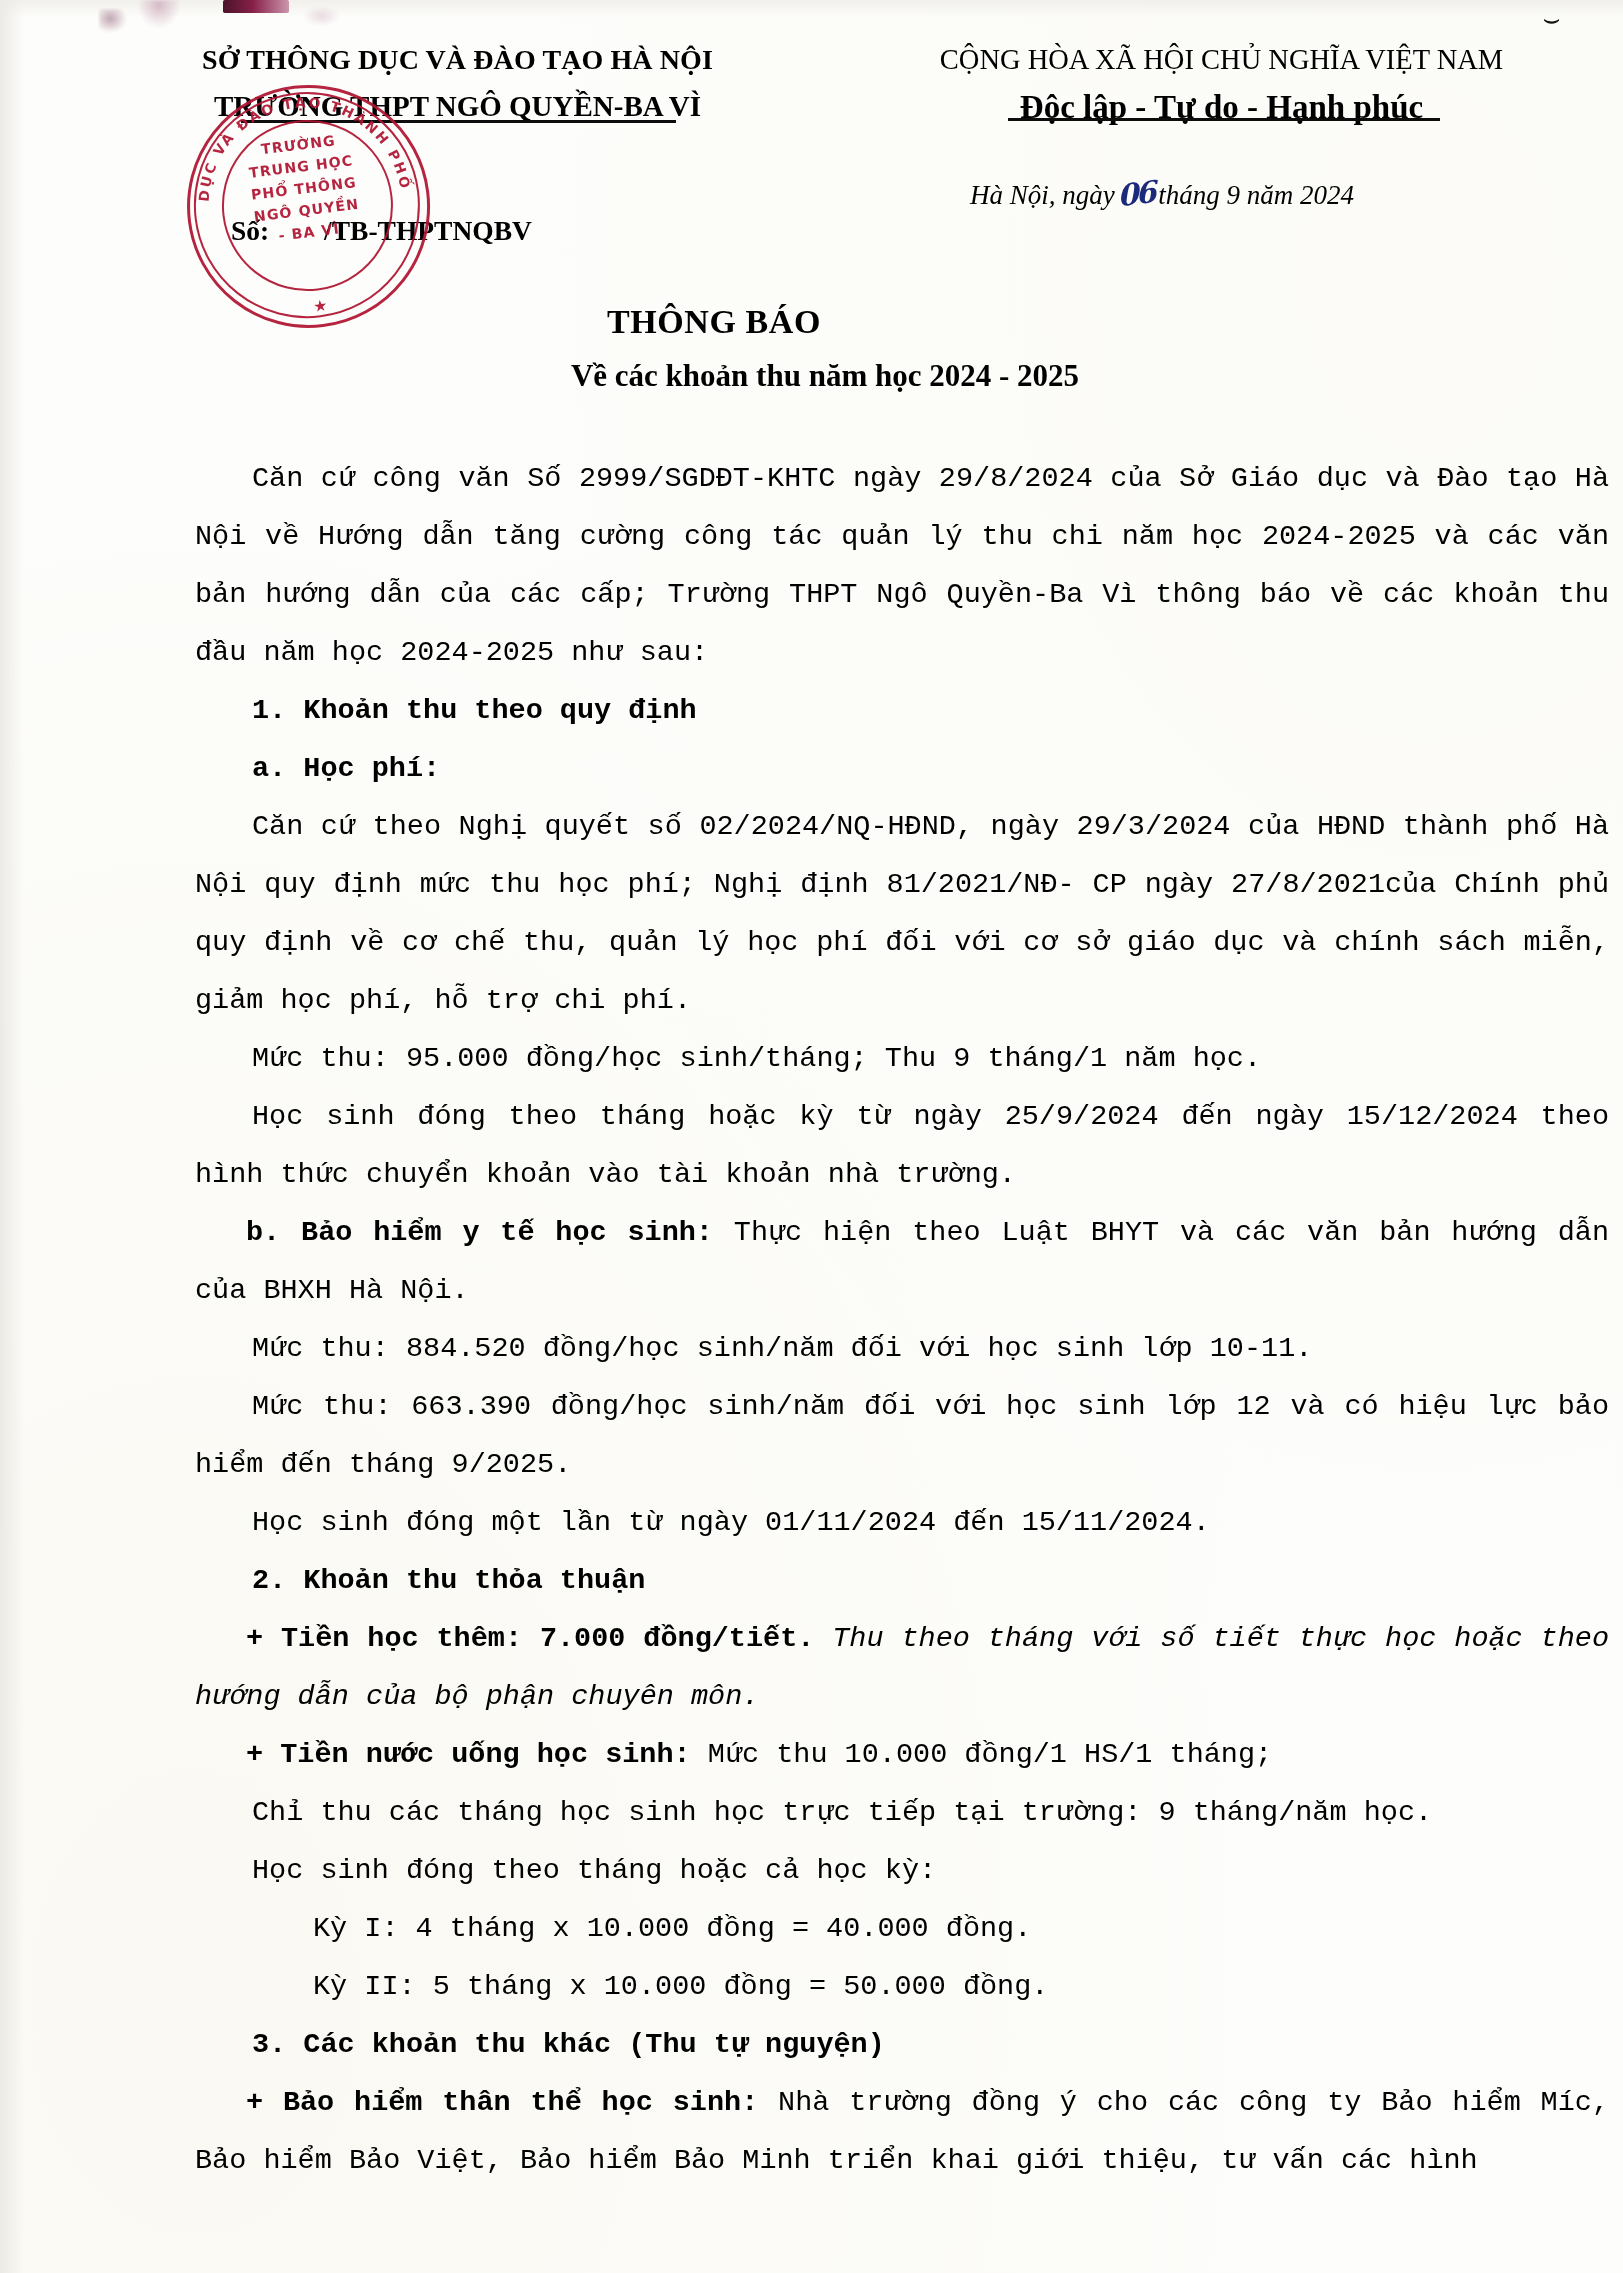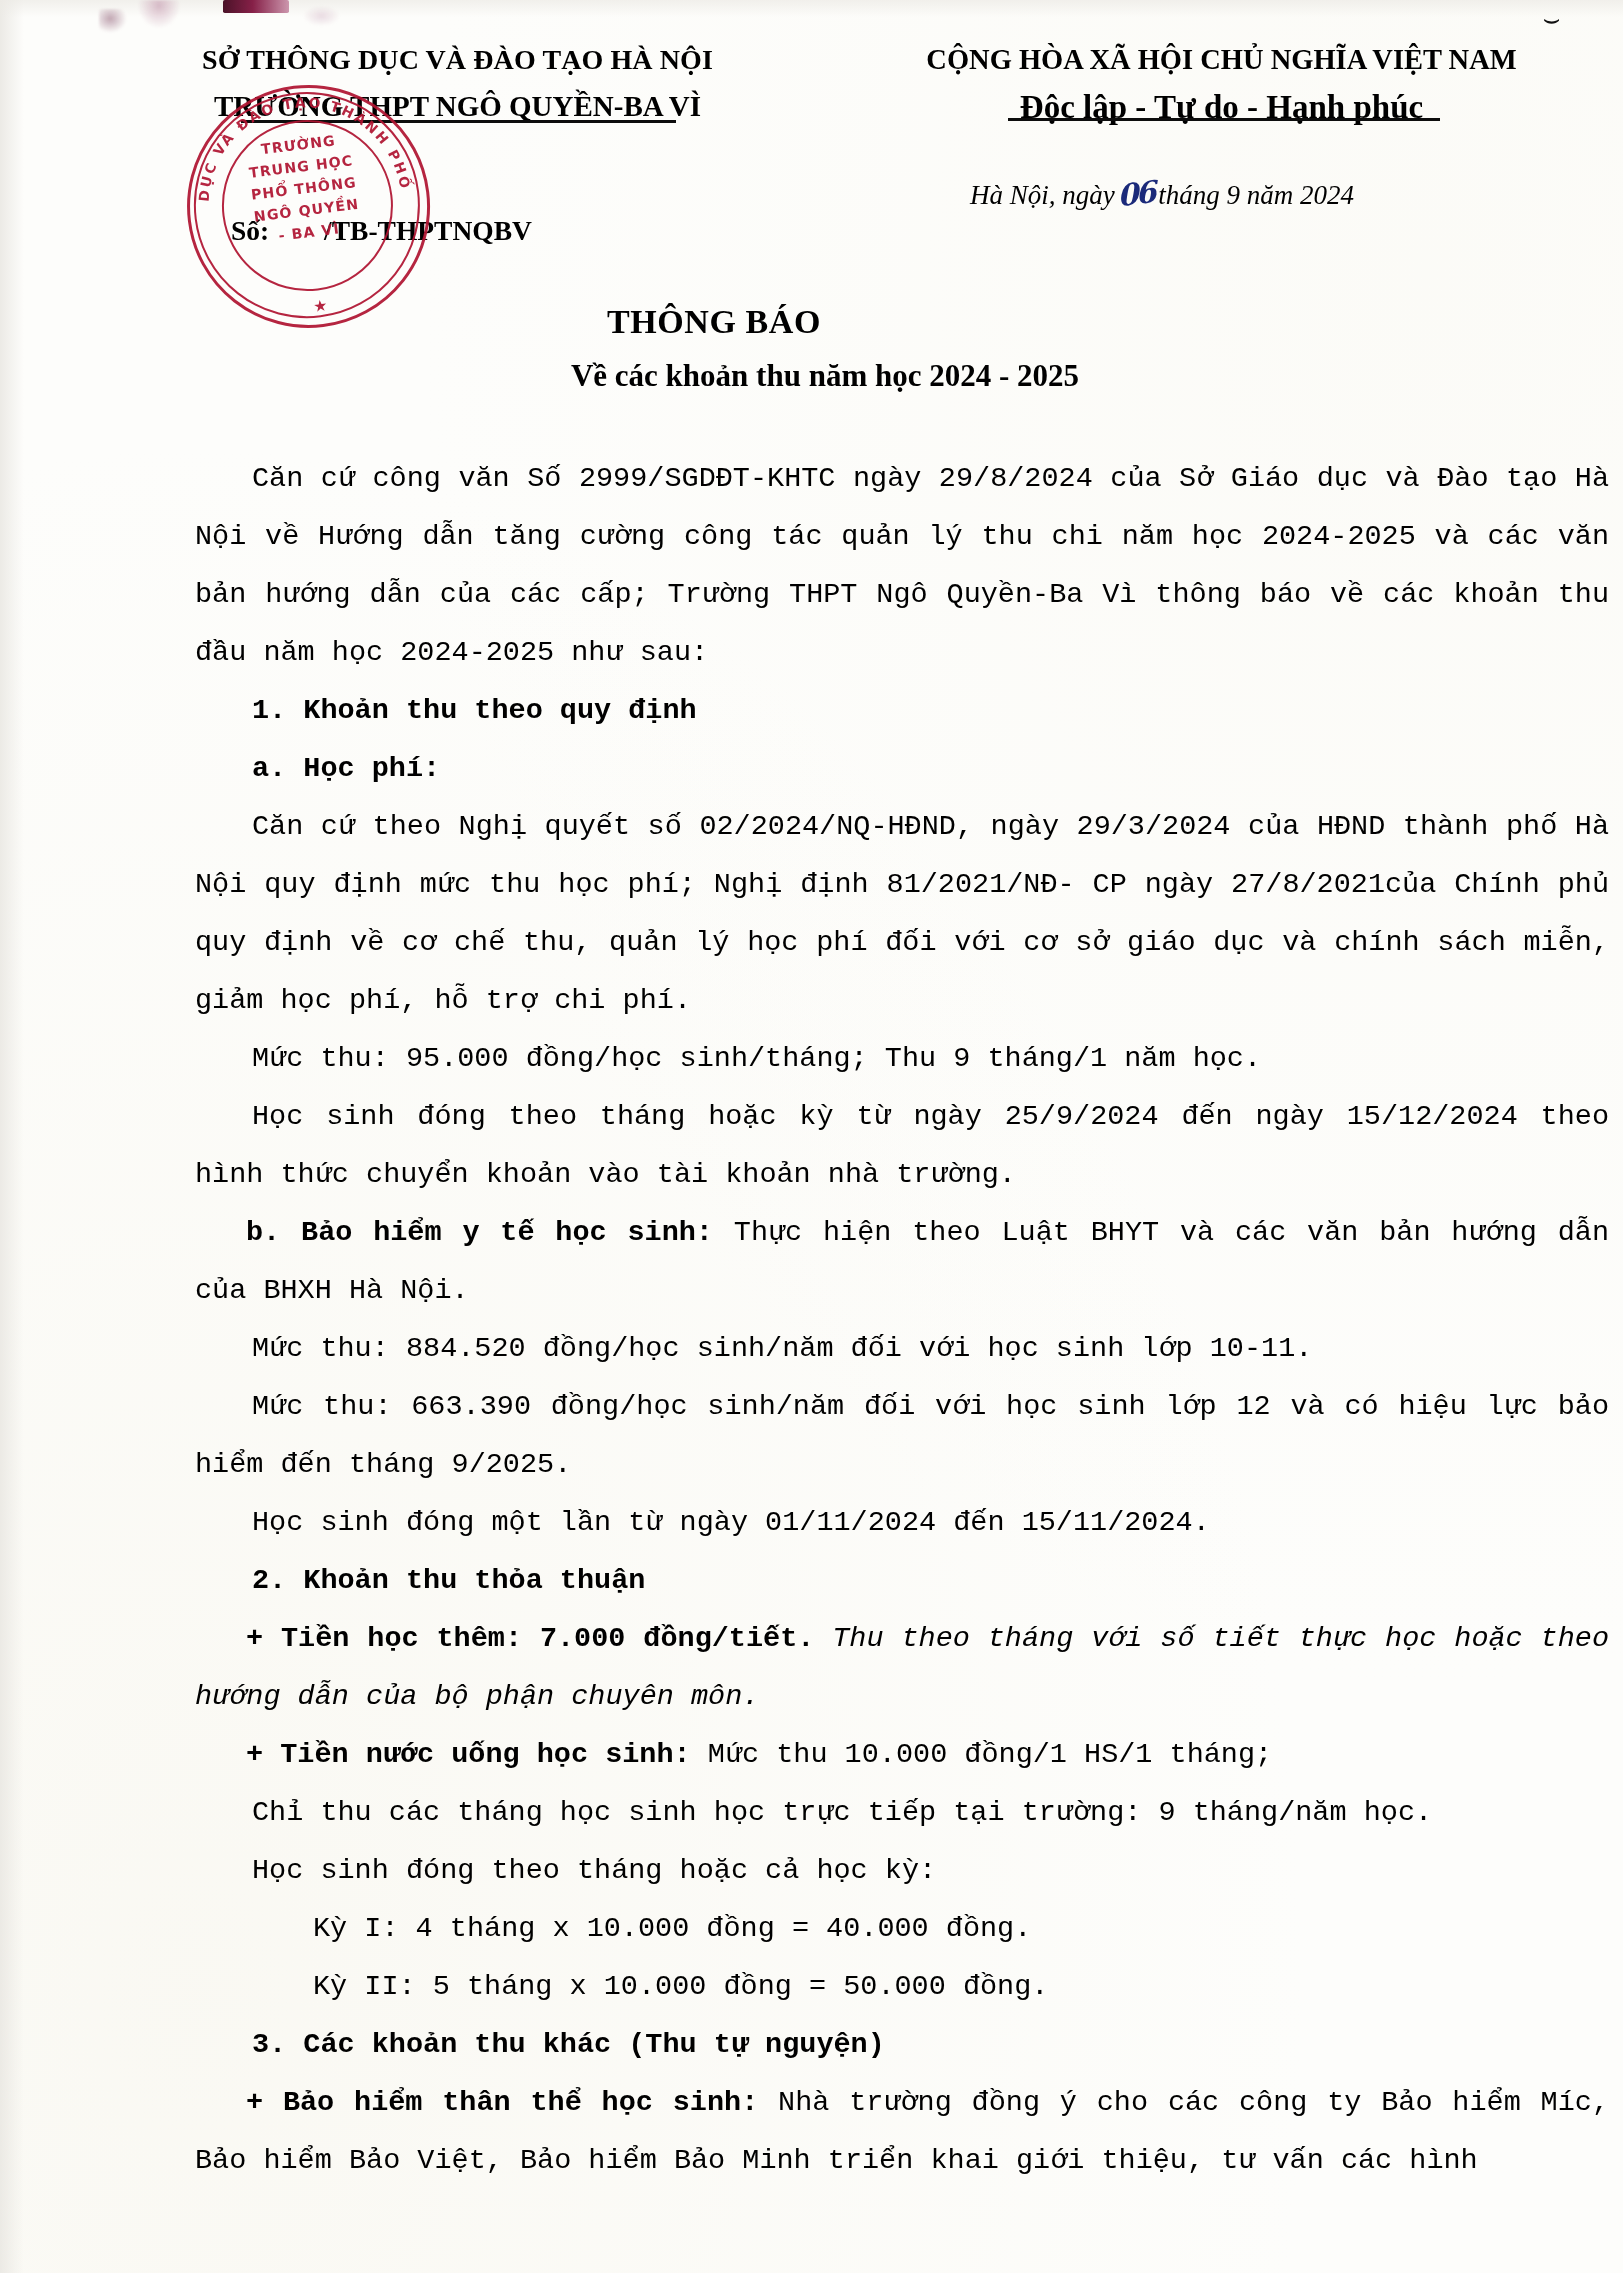--- a/index.html
+++ b/index.html
@@ -98,21 +98,21 @@
     background: #0d0d0d;
   }
   .rule-motto {
     position: absolute;
     left: 1008px; top: 118px;
     width: 432px; height: 2.9px;
     background: #0d0d0d;
   }
   .hdr-nation {
     font-size: 28.5px;
-    font-weight: bold;
+    font-weight: normal;
     white-space: nowrap;
   }
   .hdr-motto {
     font-size: 33px;
     font-weight: bold;
     margin-top: 13px;
     white-space: nowrap;
   }
 
   .doc-number {

